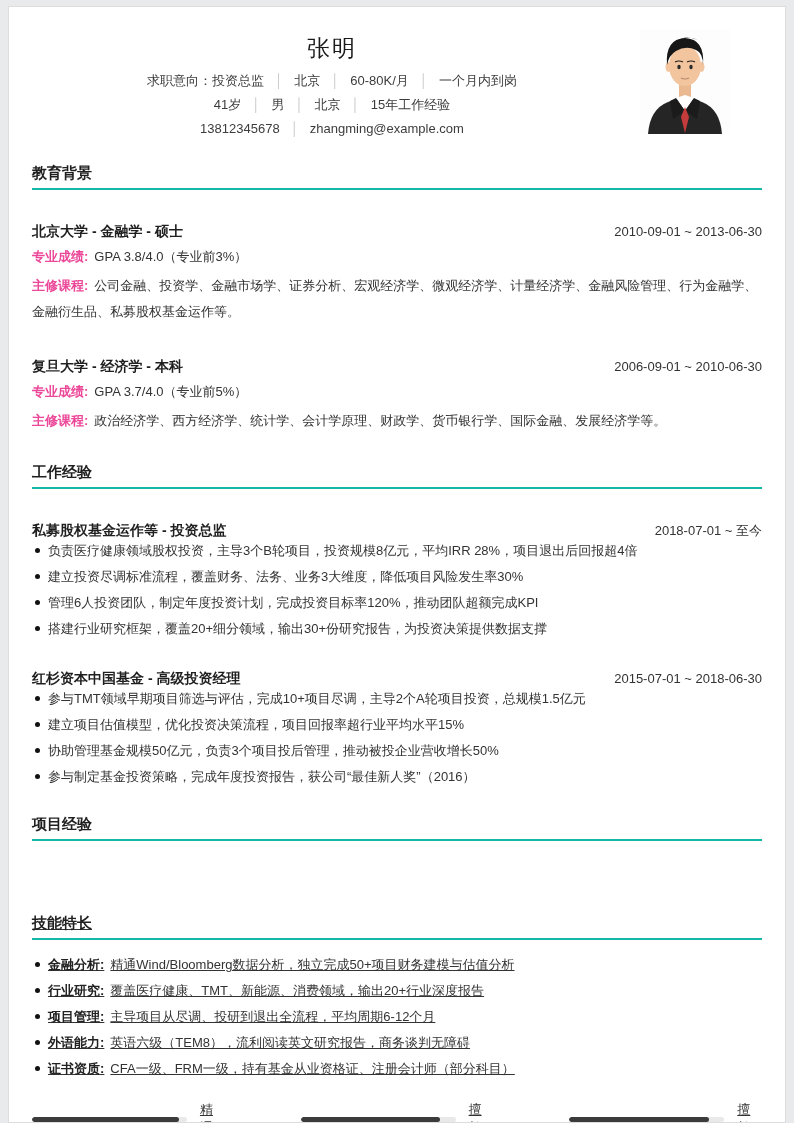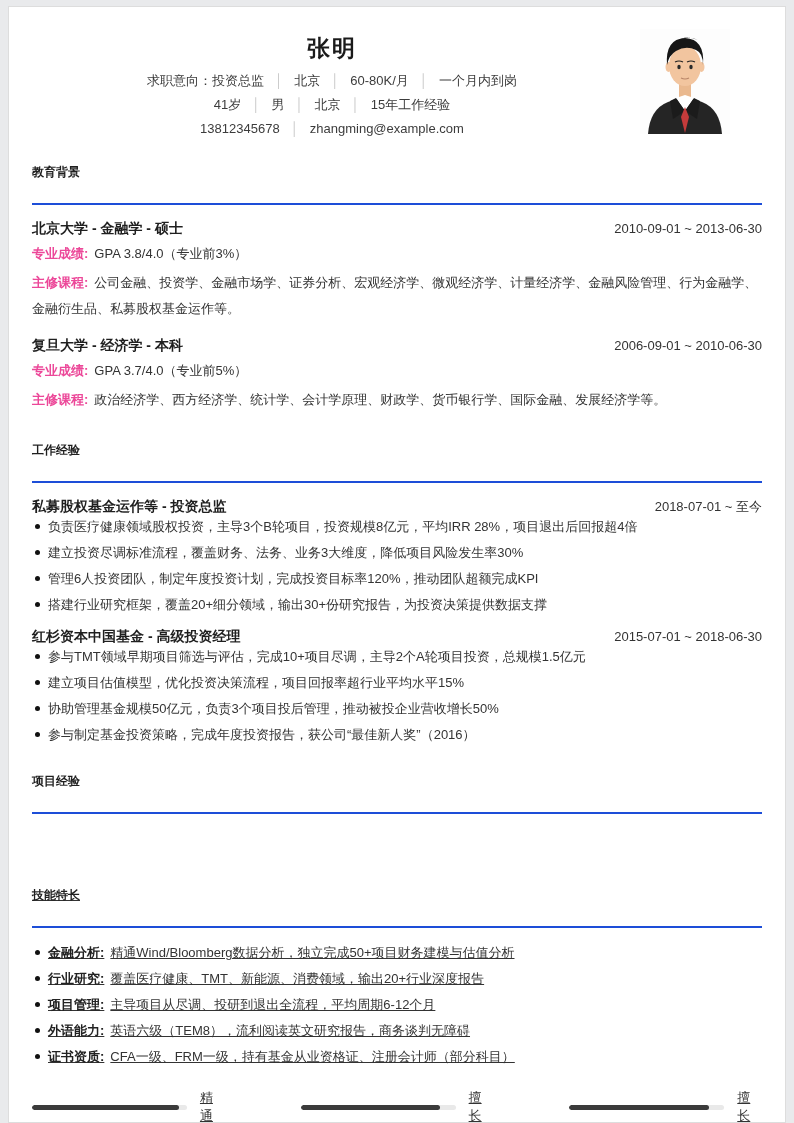--- a/index.html
+++ b/index.html
@@ -15,41 +15,41 @@
     left: 8px; top: 6px;
     width: 778px; height: 1117px;
     background: #ffffff;
     border: 1px solid #dddddd;
     padding: 0 23px;
     overflow: hidden;
   }
   
   .header { position: relative; padding-top: 26px; min-height: 116px; }
   .header-text { width: 600px; text-align: center; }
-  .name { font-size: 23px; font-weight: bold; color: #1a1a1a; line-height: 30px; letter-spacing: 2px; }
+  .name { font-size: 23px; font-weight: normal; color: #1a1a1a; line-height: 30px; letter-spacing: 2px; }
   .info-line { margin-top: 11px; font-size: 13px; color: #3c3c3c; line-height: 13px; }
   .info-line .sep { color: #c9c9c9; margin: 0 11px; font-size: 13px; }
   .photo {
     position: absolute; right: 32px; top: 22px;
     width: 90px; height: 105px; overflow: hidden; background: #fdfdfd;
   }
   
   .section-title {
-    font-size: 12px; font-weight: bold; color: #1f1f1f;
-    padding-bottom: 22px; border-bottom: 2px solid #1d4ed8;
+    font-size: 15px; font-weight: bold; color: #1f1f1f;
+    padding-bottom: 5px; border-bottom: 2px solid #14b8a6;
   }
   .sec-edu   { margin-top: 29px; }
   .sec-work  { margin-top: 29px; }
   .sec-proj  { margin-top: 30px; }
   .sec-skill { margin-top: 29px; text-decoration: underline; }
   .proj-empty { height: 44px; }
   
   .entry-head {
     display: flex; justify-content: space-between; align-items: baseline;
-    margin-top: 15px;
+    margin-top: 33px;
   }
   .entry-title { font-size: 14px; font-weight: bold; color: #1f1f1f; }
   .entry-date  { font-size: 13px; color: #333; }
   .detail-line { font-size: 13px; line-height: 26px; color: #333; margin-top: 3px; }
   .dl-label { font-weight: bold; color: #ec4899; margin-right: 6px; }
   
   ul.bullets { list-style: none; margin-top: 2px; }
   ul.bullets li {
     position: relative;
     padding-left: 16px;

